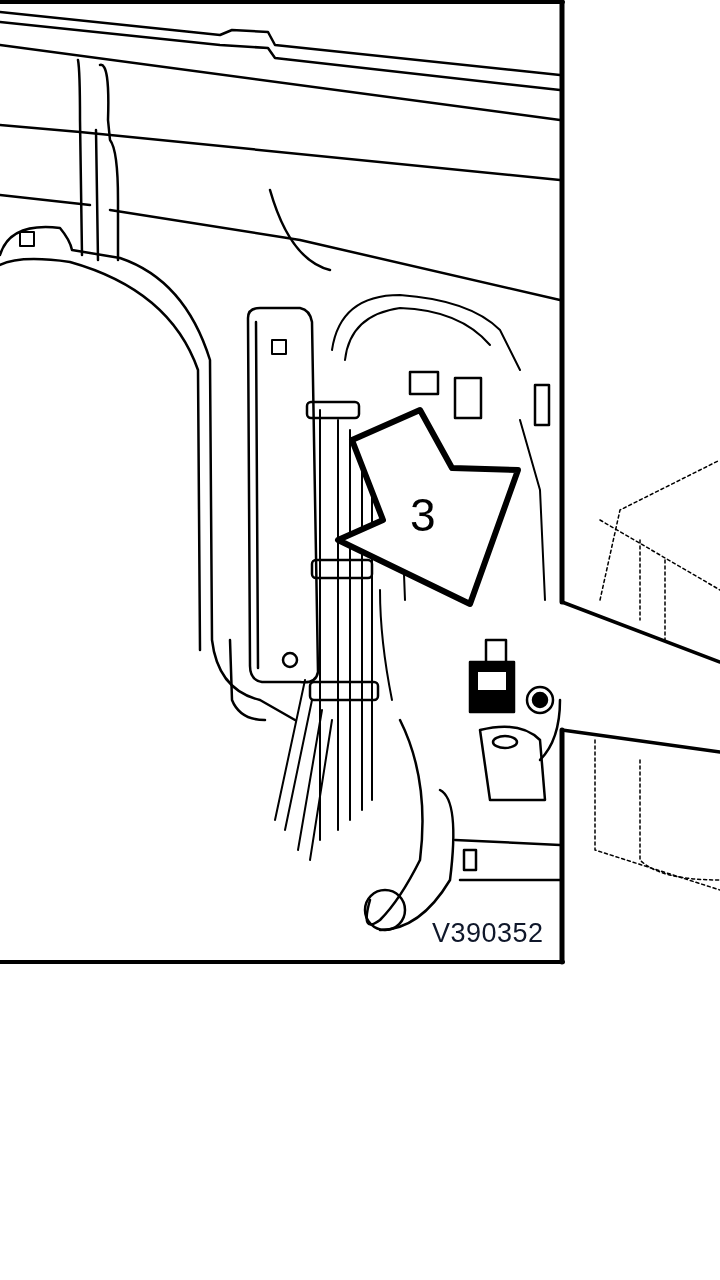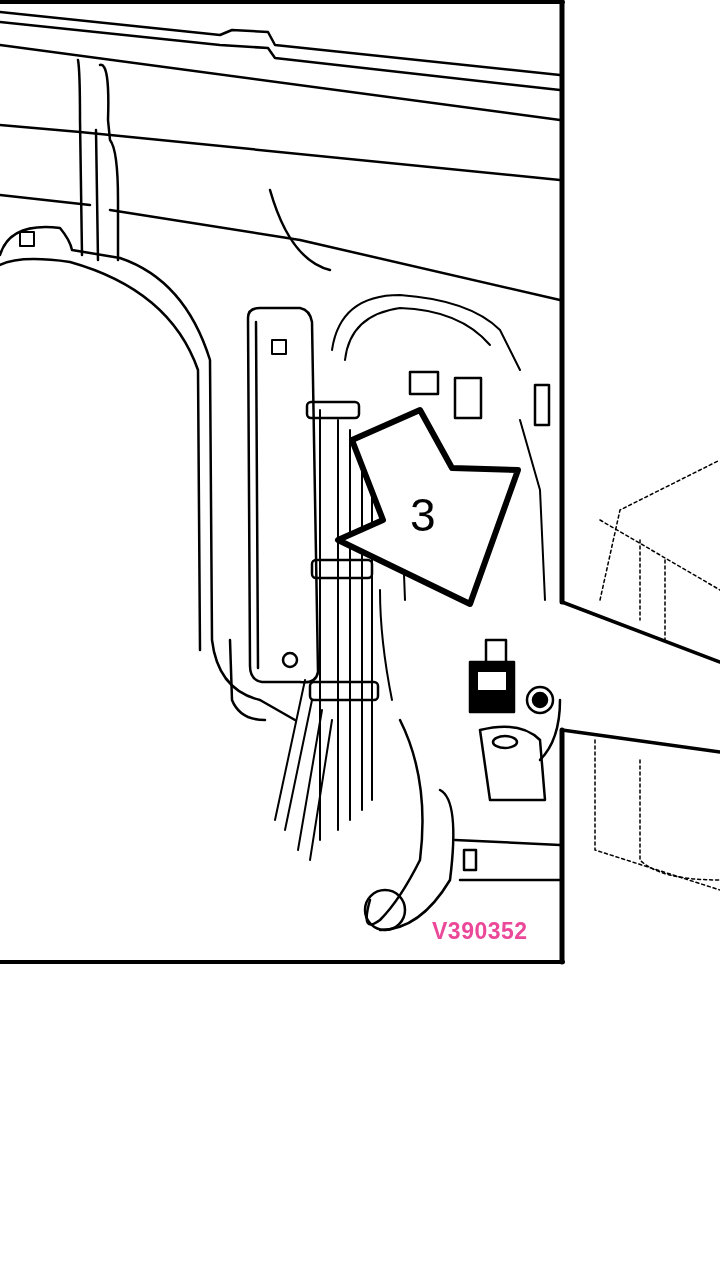--- a/index.html
+++ b/index.html
@@ -1,18 +1,18 @@
 <!DOCTYPE html>
 <html><head>
 <meta charset="utf-8">
 <style>
   html,body{margin:0;padding:0;background:#fff;}
   body{width:720px;height:1280px;position:relative;overflow:hidden;font-family:"Liberation Sans",sans-serif;}
   #figure{position:absolute;left:0;top:0;width:720px;height:1280px;}
-  .label-code{position:absolute;left:432px;top:918px;font-size:23px;color:#ec4899;letter-spacing:0.5px;font-weight:bold;}
+  .label-code{position:absolute;left:432px;top:918px;font-size:27px;color:#0f172a;letter-spacing:0.5px;}
   .arrow-num{position:absolute;left:410px;top:488px;font-size:46px;color:#000;}
 </style>
 </head>
 <body>
 
 <div id="figure">
   <svg width="720" height="1280" viewBox="0 0 720 1280" fill="none" stroke="#000" stroke-width="2.5" stroke-linecap="round" stroke-linejoin="round">
 
     <g>
       <line x1="0" y1="2" x2="563" y2="2" stroke-width="4"></line>

